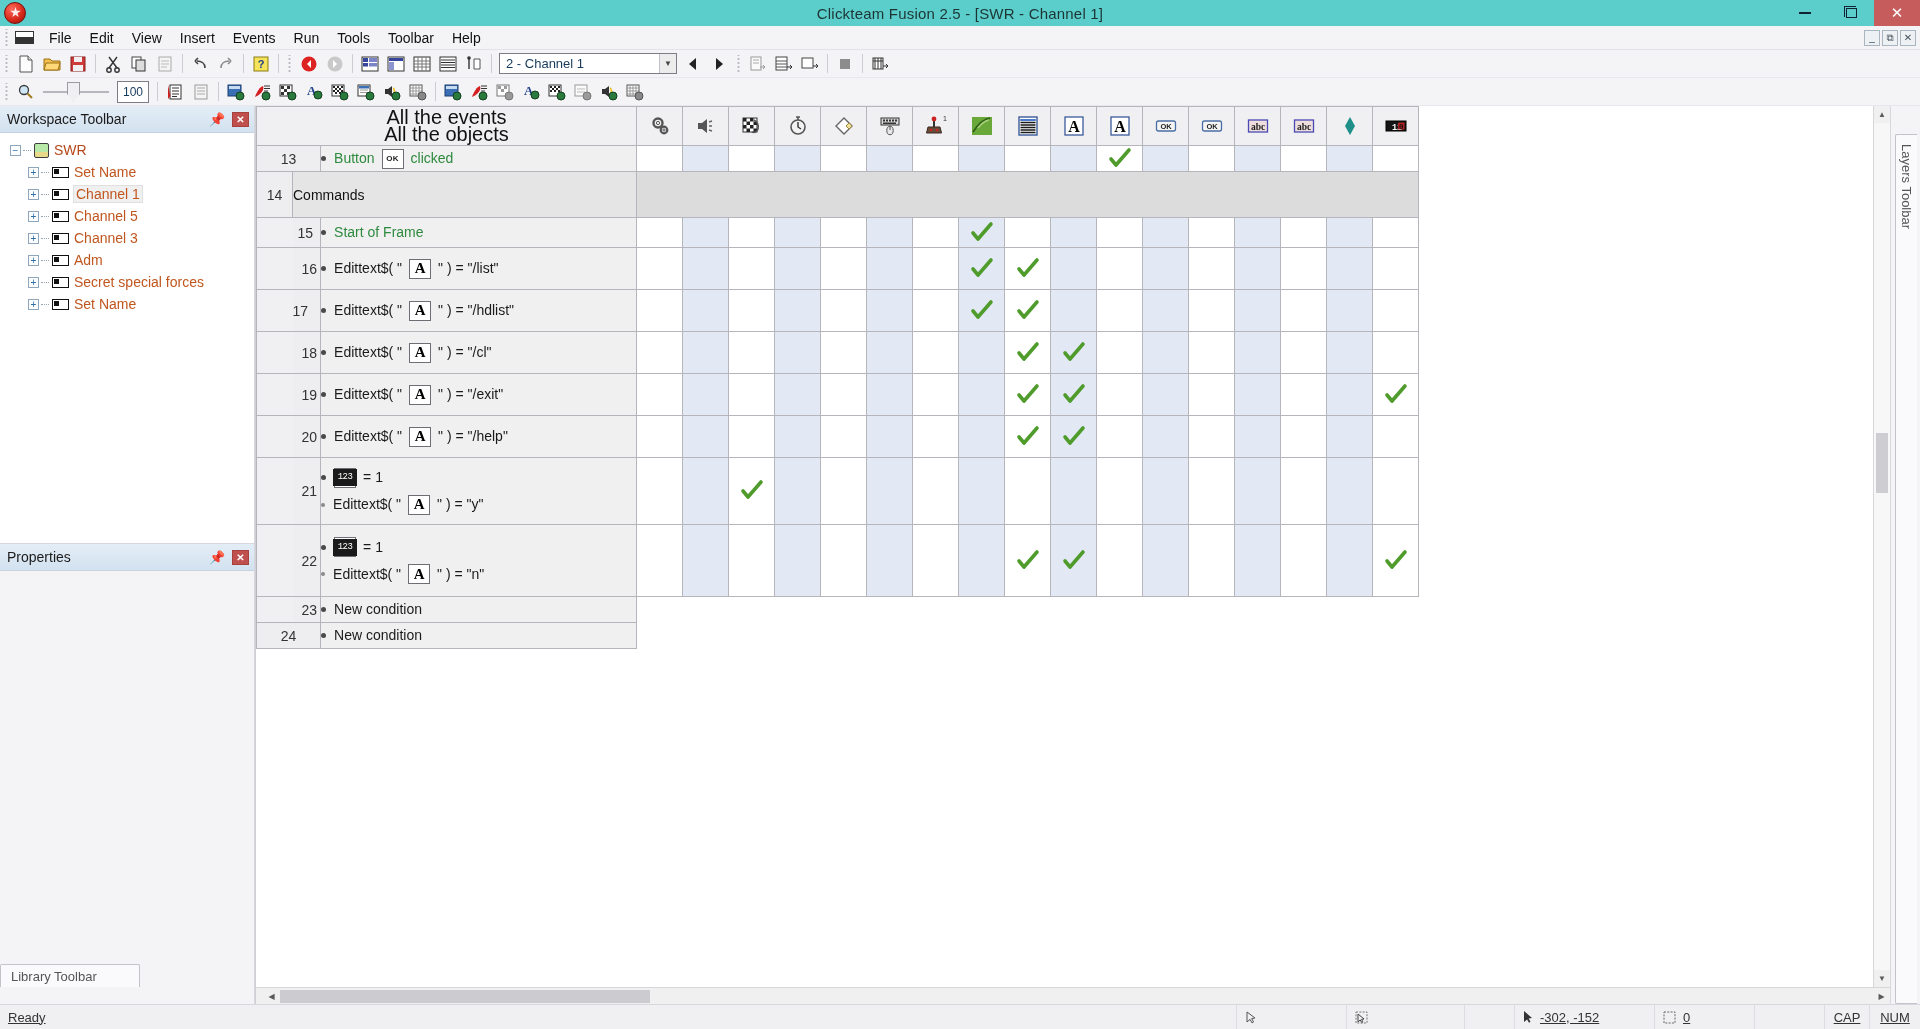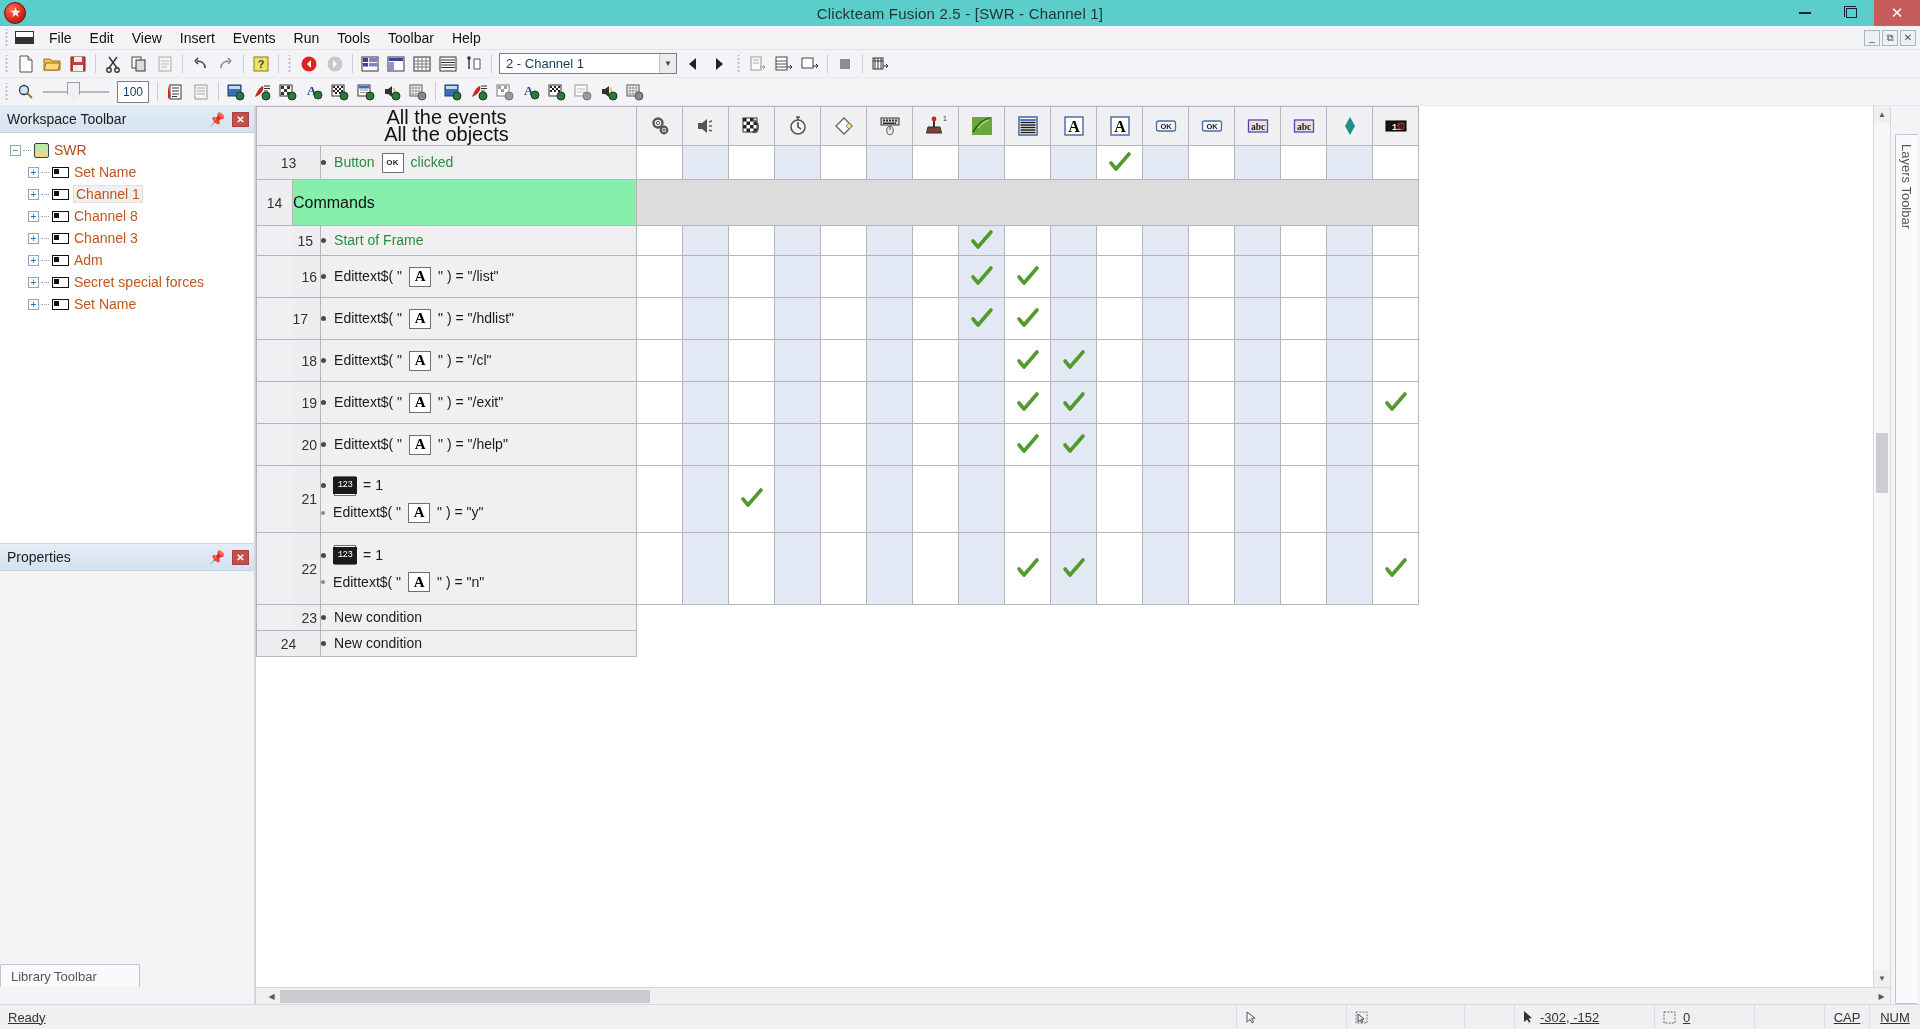--- a/index.html
+++ b/index.html
@@ -126,21 +126,21 @@
   .ee td, .ee th { border: 1px solid #b5b5bb; padding: 0; }
   .col-num { width: 36px; }
   .col-sub { width: 25px; }
   .col-desc { width: 316px; }
   .col-obj { width: 46px; }
 
   .hdr-cell { background:#f0f0f2; height:39px; text-align:center; vertical-align:middle; }
   .hdr-all { background:#f0f0f2; font-size:20px; color:#111; line-height:17px; text-align:center; vertical-align:middle;}
   .numcell { background:#eeeef0; text-align:center; vertical-align:middle; font-size:14px; color:#333; }
   .desccell { background:#f0f0f0; padding:4px 6px 4px 8px; font-size:14px; vertical-align:middle; }
-  .grpcell { background:#86efac; font-size:16px; color:#111; padding:3px 0 3px 14px; vertical-align:middle; }
+  .grpcell { background:#e5e5e5; font-size:14px; color:#111; padding:3px 0 3px 14px; vertical-align:middle; }
   .cell { background:#fff; height:100%; }
   .cell.alt { background:#e2e9f5; }
   .cond-line { display:flex; align-items:center; gap:7px; white-space:nowrap; line-height:21px; }
   .bullet { width:5px;height:5px;border-radius:50%;background:#4a4a4a;flex:0 0 5px; margin-right:1px;}
   .bullet.sm { width:4px;height:4px;background:#8a8a8a;flex:0 0 4px;}
   .green { color:#2d8a3e; }
   .blk { color:#1a1a1a; }
 
   
   .thumb { width:22px;height:20px;border:1.5px solid #6e6e74;background:#fff;display:inline-flex;
@@ -562,21 +562,21 @@
           <div class="tree-row sel" style="padding-left:28px;">
             <span class="expander">+</span>
             <span class="dots"></span>
             <span class="frameicon"></span>
             <span class="txt">Channel 1</span>
           </div>
           <div class="tree-row" style="padding-left:28px;">
             <span class="expander">+</span>
             <span class="dots"></span>
             <span class="frameicon"></span>
-            <span class="txt">Channel 8</span>
+            <span class="txt">Channel 5</span>
           </div>
           <div class="tree-row" style="padding-left:28px;">
             <span class="expander">+</span>
             <span class="dots"></span>
             <span class="frameicon"></span>
             <span class="txt">Channel 3</span>
           </div>
           <div class="tree-row" style="padding-left:28px;">
             <span class="expander">+</span>
             <span class="dots"></span>
@@ -792,21 +792,21 @@
                   <svg class="hi" viewBox="0 0 26 24">
                         <rect x="3" y="7" width="20" height="10" fill="#151515" stroke="#000"></rect>
                         <text x="9" y="15.5" font-size="8.5" font-weight="bold" fill="#fff" font-family="Liberation Mono">12</text>
                         <rect x="15" y="8.5" width="6.5" height="7" fill="#b02020"></rect>
                         <text x="18.2" y="15" font-size="7.5" font-weight="bold" text-anchor="middle" fill="#111" font-family="Liberation Mono">0</text>
                       </svg>
                 </span>
               </td>
             </tr>
 
-            <tr style="height:34px;">
+            <tr style="height:26px;">
               <td class="numcell" colspan="2">13</td>
               <td class="desccell">
                 <div class="cond-line">
                   <span class="bullet"></span>
                   <span class="green">Button</span>
                   <span class="thumb">
                         <span class="thumb-ok">OK</span>
                       </span>
                   <span class="green">clicked</span>
                 </div>

